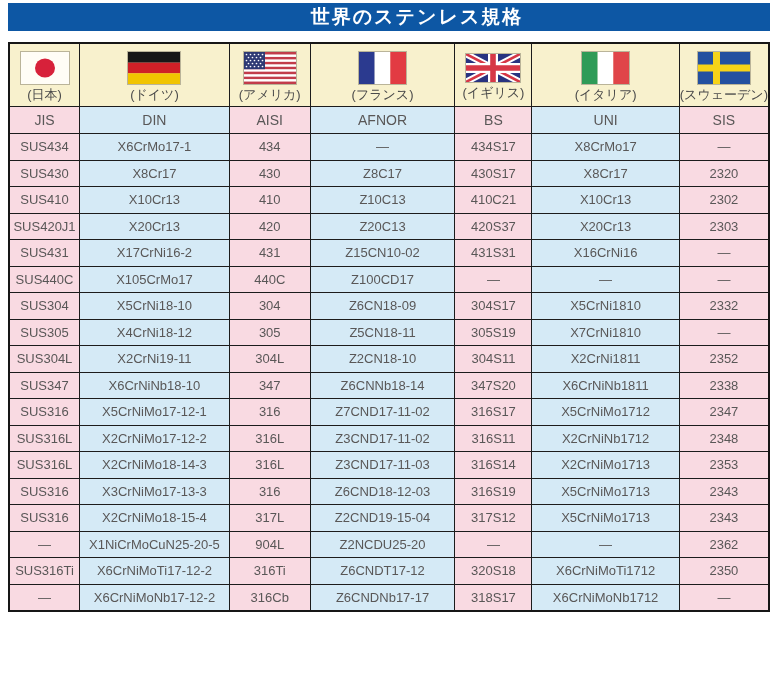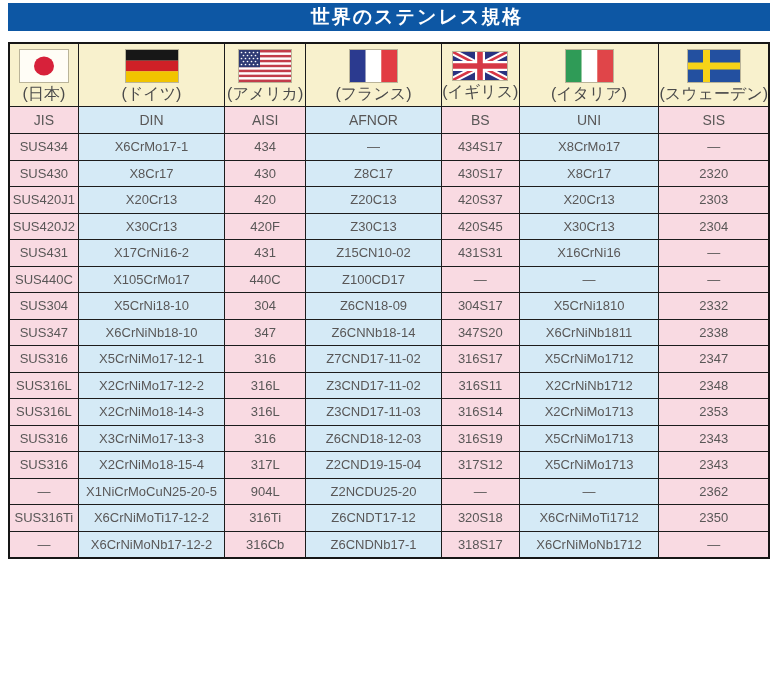--- a/index.html
+++ b/index.html
@@ -27,21 +27,21 @@
     overflow:hidden; white-space:nowrap;
   }
   tr.flag-row th { background:#f8f1cd; height:62px; font-weight:normal; }
   tr.code-row th { height:26px; font-size:14px; font-weight:normal; }
   .std-table tbody td { height:25.5px; }
 
   .c-pink { background:#f9dae2; }
   .c-blue { background:#d5eaf6; }
 
   .flag-cell .flag { display:block; margin:2px auto 0 auto; outline:1px solid rgba(0,0,0,0.25); }
-  .country { font-size:16px; color:#4a4a4a; margin-top:4px; line-height:1; }
+  .country { font-size:13px; color:#4a4a4a; margin-top:4px; line-height:1; }
 </style>
 </head>
 <body>
 
 <div class="page">
 
   <div class="banner">
     <span>世界のステンレス規格</span>
   </div>
 
@@ -177,38 +177,38 @@
         <tr>
           <td class="c-pink">SUS430</td>
           <td class="c-blue">X8Cr17</td>
           <td class="c-pink">430</td>
           <td class="c-blue">Z8C17</td>
           <td class="c-pink">430S17</td>
           <td class="c-blue">X8Cr17</td>
           <td class="c-pink">2320</td>
         </tr>
         <tr>
+          <td class="c-pink">SUS410</td>
+          <td class="c-blue">X10Cr13</td>
+          <td class="c-pink">410</td>
+          <td class="c-blue">Z10C13</td>
+          <td class="c-pink">410C21</td>
+          <td class="c-blue">X10Cr13</td>
+          <td class="c-pink">2302</td>
+        </tr>
+        <tr>
           <td class="c-pink">SUS420J1</td>
           <td class="c-blue">X20Cr13</td>
           <td class="c-pink">420</td>
           <td class="c-blue">Z20C13</td>
           <td class="c-pink">420S37</td>
           <td class="c-blue">X20Cr13</td>
           <td class="c-pink">2303</td>
         </tr>
         <tr>
-          <td class="c-pink">SUS420J2</td>
-          <td class="c-blue">X30Cr13</td>
-          <td class="c-pink">420F</td>
-          <td class="c-blue">Z30C13</td>
-          <td class="c-pink">420S45</td>
-          <td class="c-blue">X30Cr13</td>
-          <td class="c-pink">2304</td>
-        </tr>
-        <tr>
           <td class="c-pink">SUS431</td>
           <td class="c-blue">X17CrNi16-2</td>
           <td class="c-pink">431</td>
           <td class="c-blue">Z15CN10-02</td>
           <td class="c-pink">431S31</td>
           <td class="c-blue">X16CrNi16</td>
           <td class="c-pink">—</td>
         </tr>
         <tr>
           <td class="c-pink">SUS440C</td>
@@ -222,20 +222,38 @@
         <tr>
           <td class="c-pink">SUS304</td>
           <td class="c-blue">X5CrNi18-10</td>
           <td class="c-pink">304</td>
           <td class="c-blue">Z6CN18-09</td>
           <td class="c-pink">304S17</td>
           <td class="c-blue">X5CrNi1810</td>
           <td class="c-pink">2332</td>
         </tr>
         <tr>
+          <td class="c-pink">SUS305</td>
+          <td class="c-blue">X4CrNi18-12</td>
+          <td class="c-pink">305</td>
+          <td class="c-blue">Z5CN18-11</td>
+          <td class="c-pink">305S19</td>
+          <td class="c-blue">X7CrNi1810</td>
+          <td class="c-pink">—</td>
+        </tr>
+        <tr>
+          <td class="c-pink">SUS304L</td>
+          <td class="c-blue">X2CrNi19-11</td>
+          <td class="c-pink">304L</td>
+          <td class="c-blue">Z2CN18-10</td>
+          <td class="c-pink">304S11</td>
+          <td class="c-blue">X2CrNi1811</td>
+          <td class="c-pink">2352</td>
+        </tr>
+        <tr>
           <td class="c-pink">SUS347</td>
           <td class="c-blue">X6CrNiNb18-10</td>
           <td class="c-pink">347</td>
           <td class="c-blue">Z6CNNb18-14</td>
           <td class="c-pink">347S20</td>
           <td class="c-blue">X6CrNiNb1811</td>
           <td class="c-pink">2338</td>
         </tr>
         <tr>
           <td class="c-pink">SUS316</td>
@@ -297,21 +315,21 @@
           <td class="c-pink">316Ti</td>
           <td class="c-blue">Z6CNDT17-12</td>
           <td class="c-pink">320S18</td>
           <td class="c-blue">X6CrNiMoTi1712</td>
           <td class="c-pink">2350</td>
         </tr>
         <tr>
           <td class="c-pink">—</td>
           <td class="c-blue">X6CrNiMoNb17-12-2</td>
           <td class="c-pink">316Cb</td>
-          <td class="c-blue">Z6CNDNb17-1</td>
+          <td class="c-blue">Z6CNDNb17-17</td>
           <td class="c-pink">318S17</td>
           <td class="c-blue">X6CrNiMoNb1712</td>
           <td class="c-pink">—</td>
         </tr>
       </tbody>
   </table>
 
 </div>
 
 </body></html>

